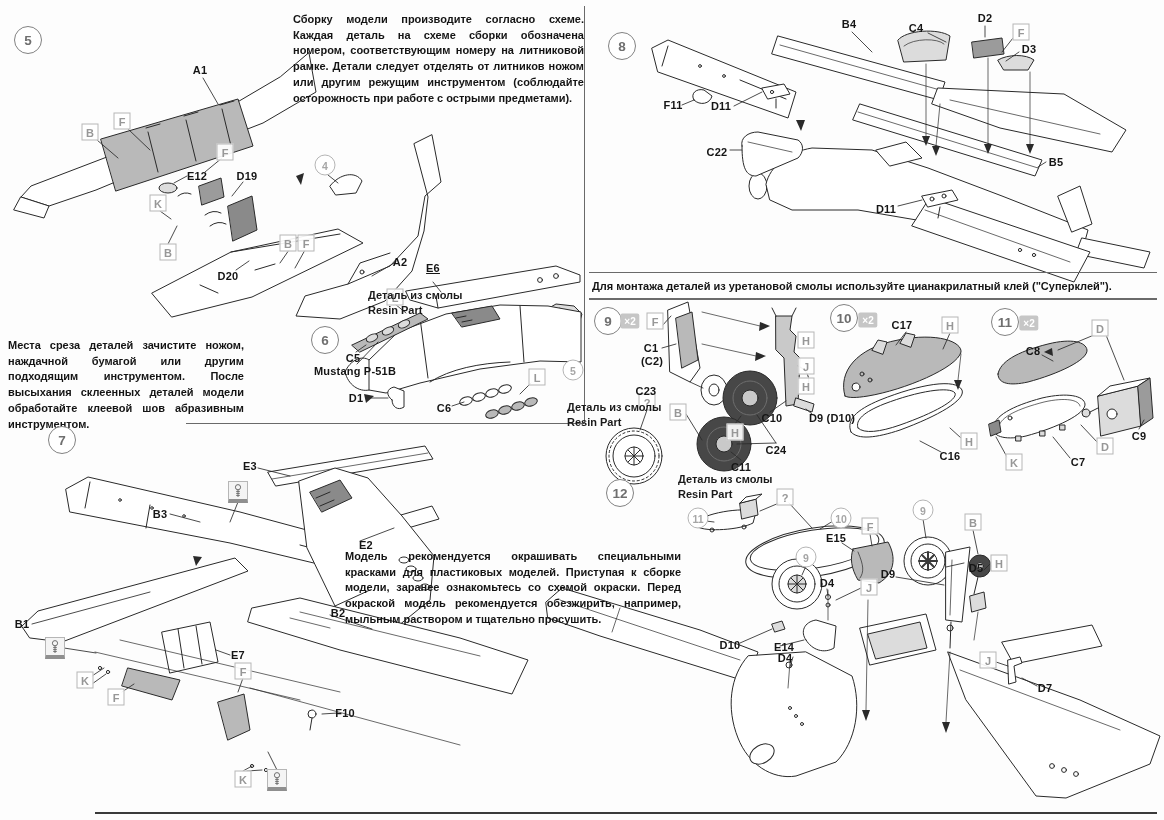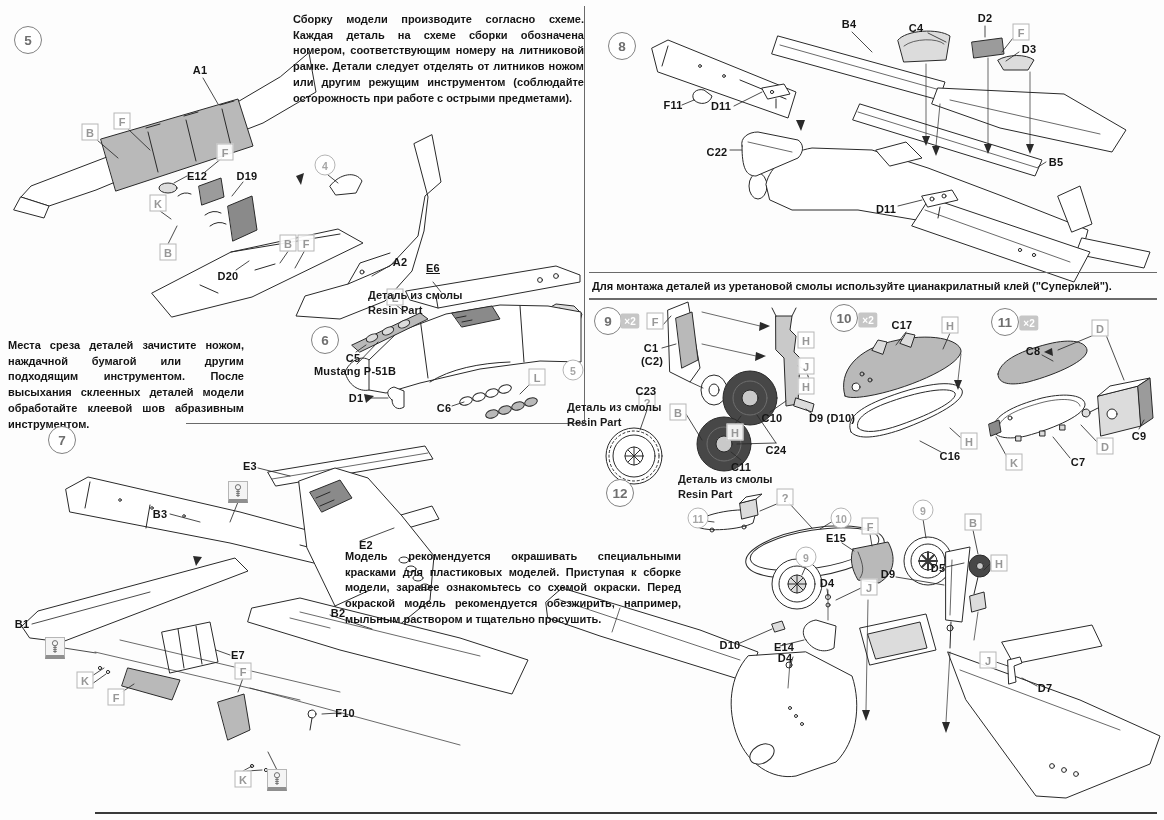--- a/index.html
+++ b/index.html
@@ -395,21 +395,21 @@
       <div class="ann part" style="left: 772px; top: 418px;">C10</div>
       <div class="ann part" style="left: 832px; top: 418px;">D9 (D10)</div>
       <div class="ann part" style="left: 776px; top: 450px;">C24</div>
       <div class="ann part" style="left: 741px; top: 467px;">C11</div>
       <div class="ann part" style="left: 902px; top: 325px;">C17</div>
       <div class="ann part" style="left: 950px; top: 456px;">C16</div>
       <div class="ann part" style="left: 1033px; top: 351px;">C8</div>
       <div class="ann part" style="left: 1139px; top: 436px;">C9</div>
       <div class="ann part" style="left: 1078px; top: 462px;">C7</div>
       <div class="ann part" style="left: 836px; top: 538px;">E15</div>
-      <div class="ann part" style="left: 938px; top: 568px;">D5</div>
+      <div class="ann part" style="left: 976px; top: 568px;">D5</div>
       <div class="ann part" style="left: 888px; top: 574px;">D9</div>
       <div class="ann part" style="left: 827px; top: 583px;">D4</div>
       <div class="ann part" style="left: 730px; top: 645px;">D10</div>
       <div class="ann part" style="left: 770px; top: 647px; padding-left: 28px;">E14</div>
       <div class="ann part" style="left: 785px; top: 658px;">D4</div>
       <div class="ann part" style="left: 1045px; top: 688px;">D7</div>
       <div class="ann part" style="left: 250px; top: 466px;">E3</div>
       <div class="ann part" style="left: 160px; top: 514px;">B3</div>
       <div class="ann part" style="left: 22px; top: 624px;">B1</div>
       <div class="ann part" style="left: 238px; top: 655px;">E7</div>

